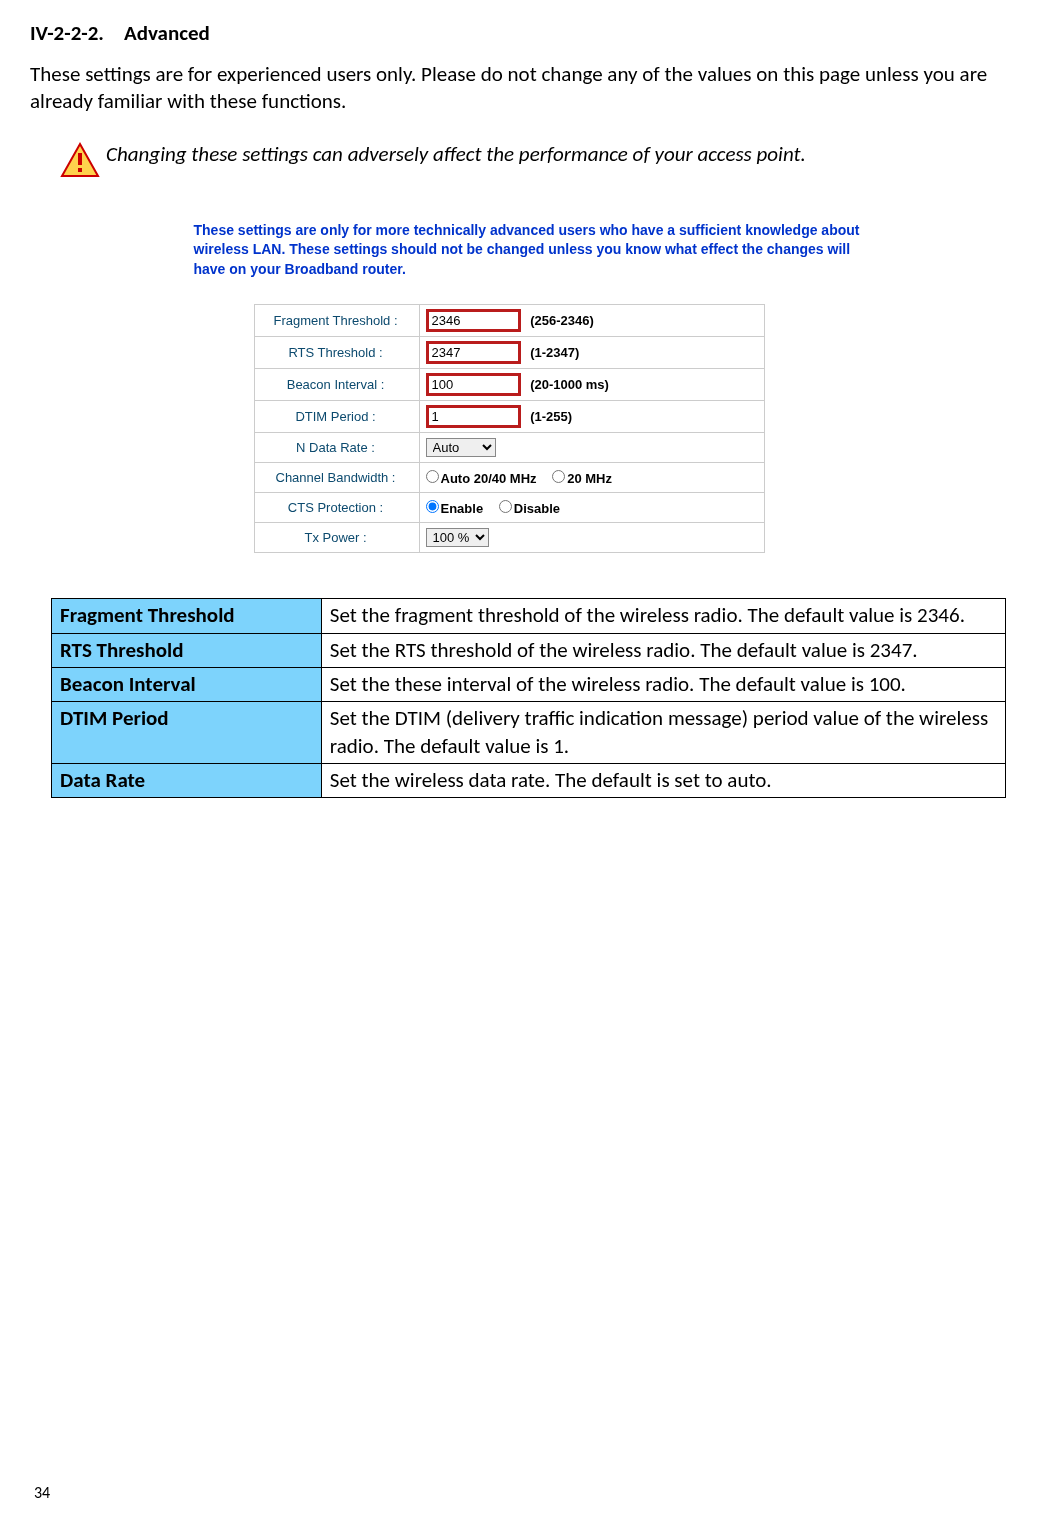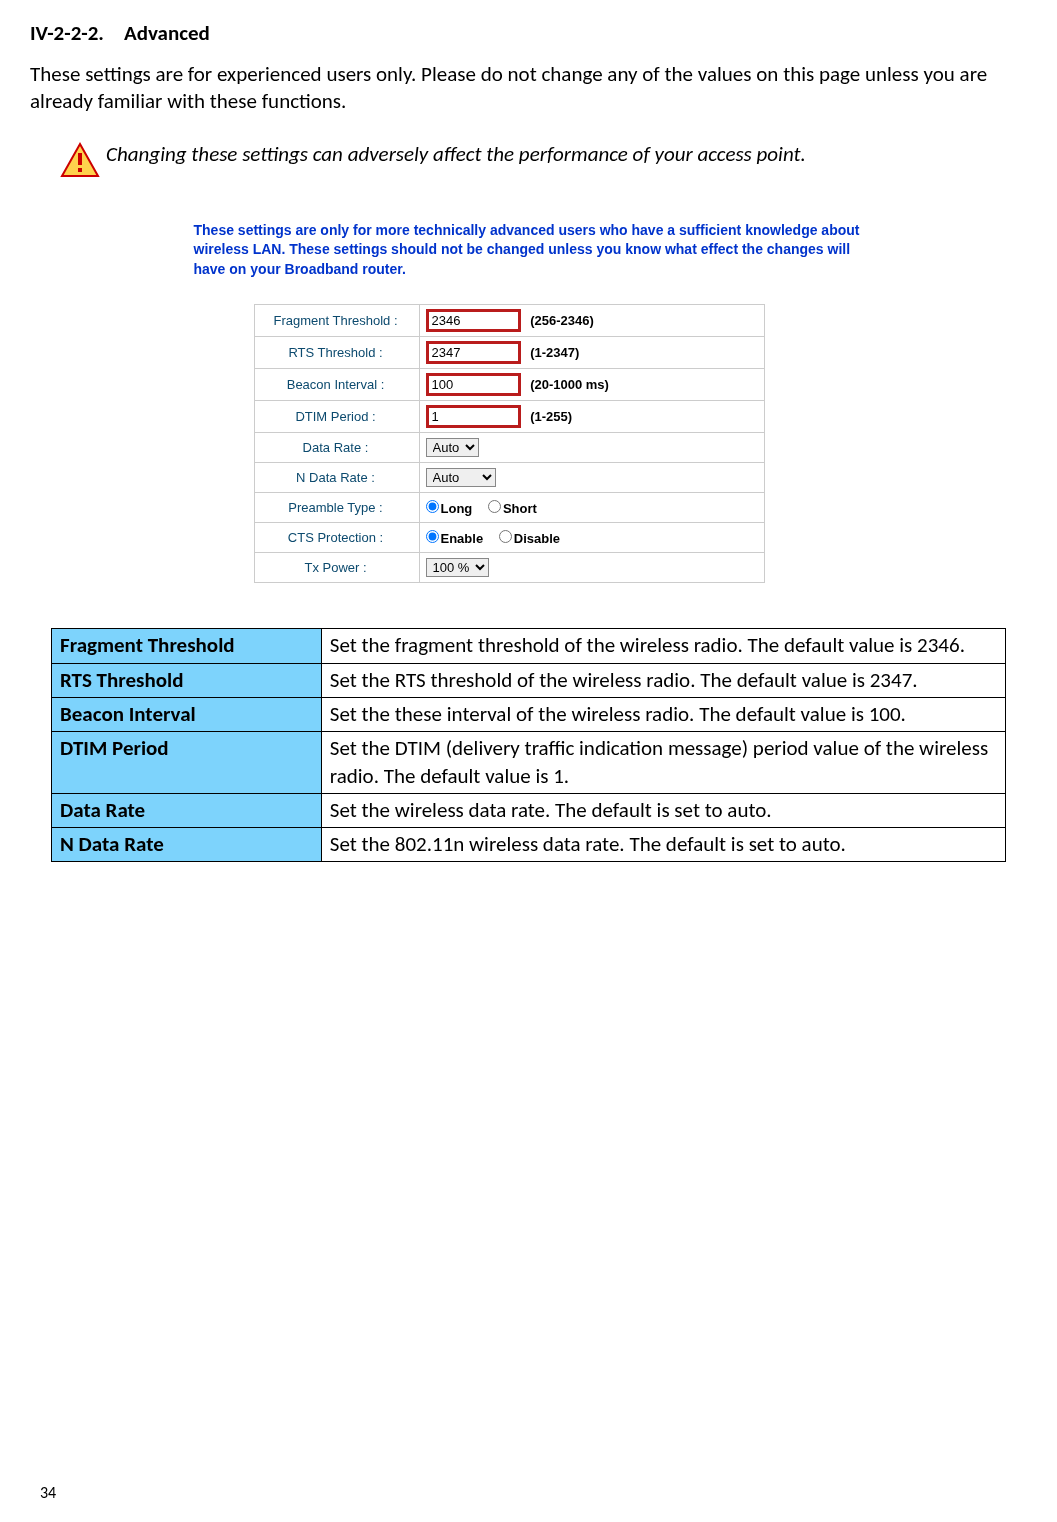--- a/index.html
+++ b/index.html
@@ -118,21 +118,21 @@
       font-weight: bold;
       width: 270px;
       background: #7dd3fc;
     }
     .desc-table td.def {
       width: 685px;
     }
     .page-num {
       position: absolute;
       bottom: 20px;
-      left: 40px;
+      left: 34px;
       font-size: 16px;
       margin-top: 29px;
     }
   </style>
 </head>
 <body>
 
 <div class="section-heading">
   <span class="section-num">IV-2-2-2.</span><span>Advanced</span>
 </div>
@@ -174,36 +174,30 @@
       </td>
     </tr>
     <tr>
       <td class="label">DTIM Period :</td>
       <td class="value">
         <input type="text" value="1" style="">
         <span class="range-text">(1-255)</span>
       </td>
     </tr>
     <tr>
-      <td class="label">Data Rate :</td>
-      <td class="value">
-        <select><option>Auto</option></select>
-      </td>
-    </tr>
-    <tr>
       <td class="label">N Data Rate :</td>
       <td class="value">
         <select style="width:70px"><option>Auto</option></select>
       </td>
     </tr>
     <tr>
-      <td class="label">Preamble Type :</td>
-      <td class="value">
-        <input type="radio" name="pre" checked="" style=""><span class="radio-label">Long</span>
-        <input type="radio" name="pre" style=""><span class="radio-label">Short</span>
+      <td class="label">Channel Bandwidth :</td>
+      <td class="value">
+        <input type="radio" name="cbw" style=""><span class="radio-label">Auto 20/40 MHz</span>
+        <input type="radio" name="cbw" style=""><span class="radio-label">20 MHz</span>
       </td>
     </tr>
     <tr>
       <td class="label">CTS Protection :</td>
       <td class="value">
         <input type="radio" name="cts" checked="" style=""><span class="radio-label">Enable</span>
         <input type="radio" name="cts" style=""><span class="radio-label">Disable</span>
       </td>
     </tr>
     <tr>
@@ -231,20 +225,16 @@
     <td class="def">Set the these interval of the wireless radio. The default value is 100.</td>
   </tr>
   <tr>
     <td class="term">DTIM Period</td>
     <td class="def">Set the DTIM (delivery traffic indication message) period value of the wireless radio. The default value is 1.</td>
   </tr>
   <tr>
     <td class="term">Data Rate</td>
     <td class="def">Set the wireless data rate. The default is set to auto.</td>
   </tr>
-  <tr>
-    <td class="term">N Data Rate</td>
-    <td class="def">Set the 802.11n wireless data rate. The default is set to auto.</td>
-  </tr>
 </tbody>
   </table>
 
 <div class="page-num">34</div>
 
 </body></html>

